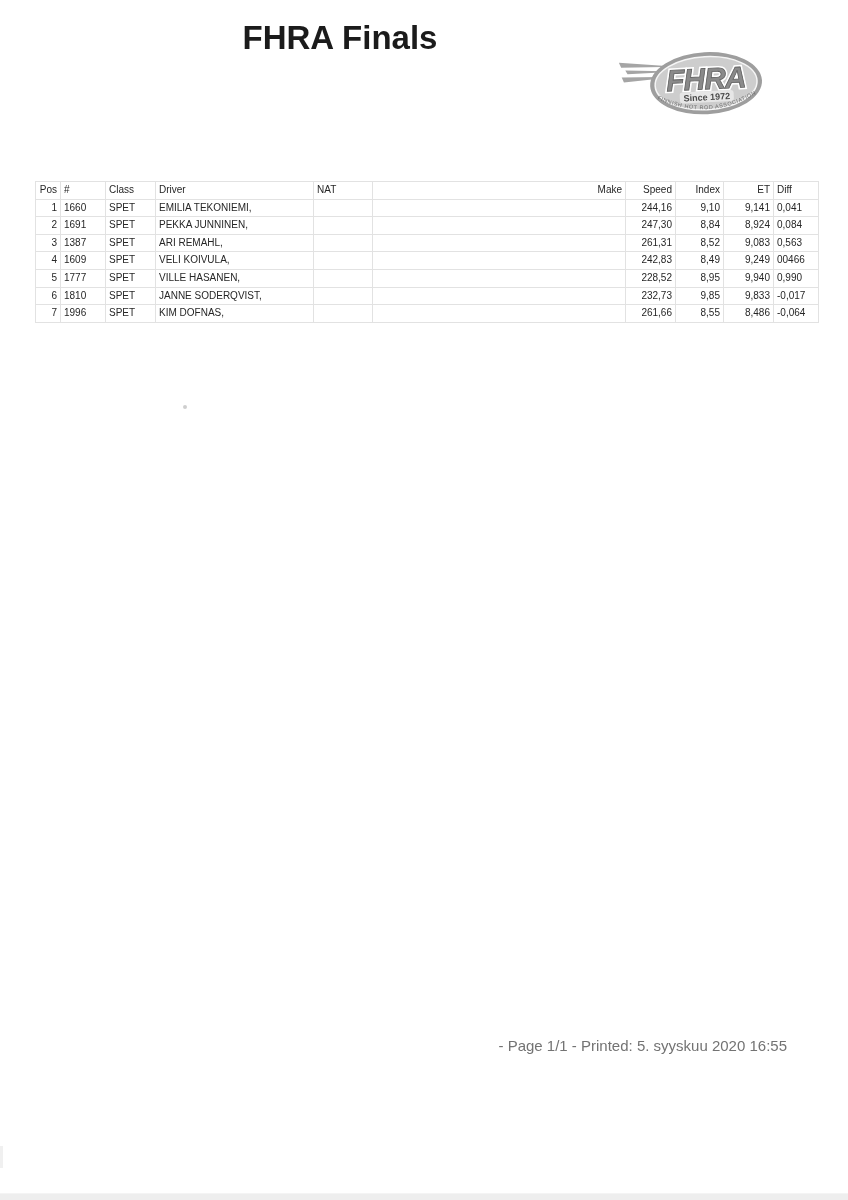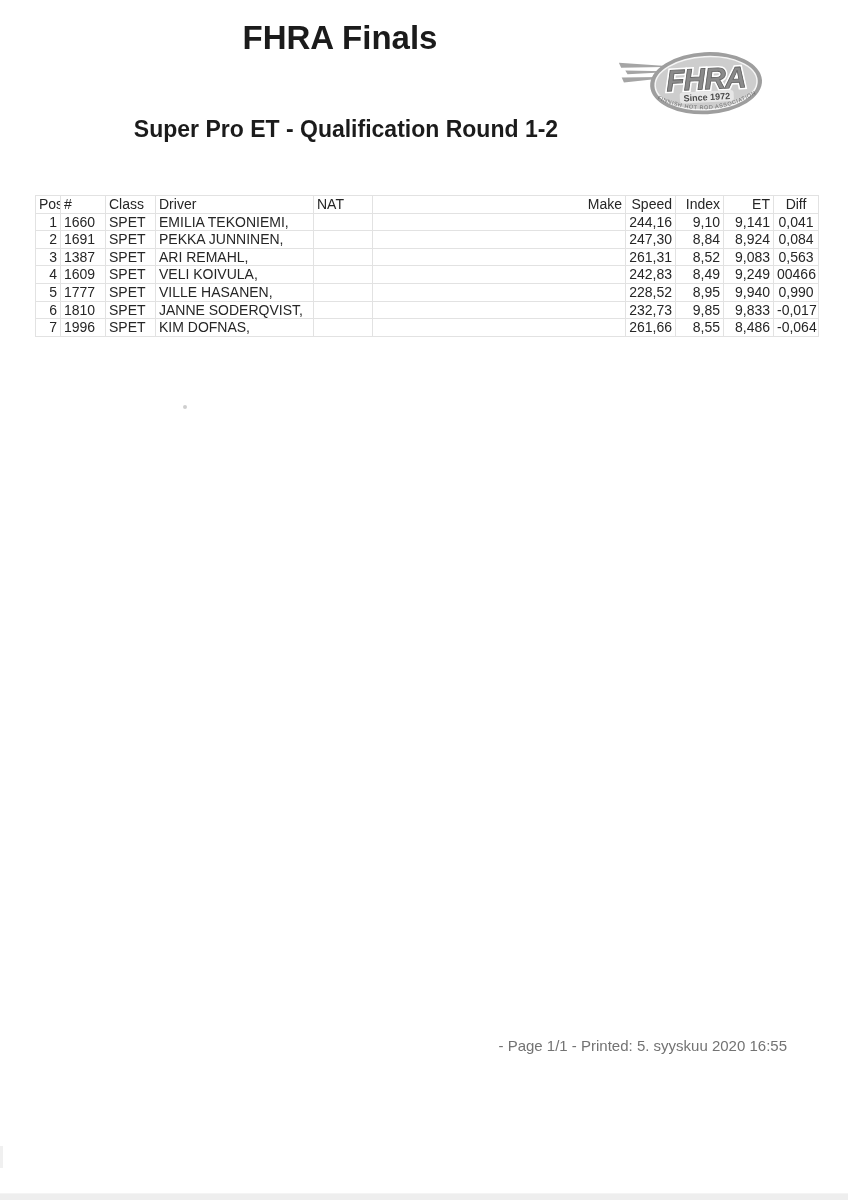--- a/index.html
+++ b/index.html
@@ -13,40 +13,40 @@
   }
   .subtitle {
     position:absolute; top:116px; left:346px; transform:translateX(-50%);
     font-size:23px; font-weight:bold; white-space:nowrap; color:#1b1b1b;
   }
   .logo {
     position:absolute; top:44px; left:618px; width:146px; height:76px;
     transform:rotate(-3deg);
   }
   .results {
-    position:absolute; top:195px; left:35px; width:783px;
+    position:absolute; top:181px; left:35px; width:783px;
     border-collapse:collapse; table-layout:fixed;
-    font-size:14px; color:#262626;
+    font-size:10px; color:#262626;
   }
   .results th, .results td {
     border:1px solid #e2e2e2; height:16.6px; padding:0 3px;
     font-weight:normal; white-space:nowrap; overflow:hidden;
     line-height:16.6px;
   }
   .results { border:1px solid #d6d6d6; }
   .c-pos    { text-align:right; padding-right:5px; }
   .c-num    { text-align:left;  padding-left:6px; }
   .c-class  { text-align:left;  padding-left:12px; }
   .c-driver { text-align:left;  padding-left:4px; }
   .c-nat    { text-align:left;  padding-left:6px; }
   .c-make   { text-align:right;  padding-left:7px; }
   .c-speed  { text-align:right; padding-right:6px; }
   .c-index  { text-align:right; padding-right:5px;margin-top:22px; }
   .c-et     { text-align:right; padding-right:4px; }
-  .c-diff   { text-align:center; padding-right:3px; }
+  .c-diff   { text-align:left; padding-right:3px; }
   .footer {
     position:absolute; top:1037px; right:61px;
     font-size:15px; color:#737373; white-space:nowrap;
   }
   .speck {
     position:absolute; left:183px; top:405px; width:4px; height:4px;
     background:#b9b9b9; border-radius:50%; opacity:.7;
   }
   .scan-edge-bottom {
     position:absolute; left:0; bottom:0; width:848px; height:6px;
@@ -75,21 +75,20 @@
     <text x="88" y="46" text-anchor="middle" font-family="Liberation Sans, sans-serif" font-size="30" font-weight="bold" font-style="italic" letter-spacing="-1" fill="none" stroke="#ffffff" stroke-width="4">FHRA</text>
     <text x="88" y="46" text-anchor="middle" font-family="Liberation Sans, sans-serif" font-size="30" font-weight="bold" font-style="italic" letter-spacing="-1" fill="#8a8a8a" stroke="#5e5e5e" stroke-width="0.8">FHRA</text>
     <rect x="61" y="48" width="54" height="11" rx="3" fill="#e6e6e6"></rect>
     <text x="88" y="57" text-anchor="middle" font-family="Liberation Sans, sans-serif" font-size="9" font-weight="bold" fill="#4a4a4a">Since 1972</text>
     <path id="assoc-arc" d="M 36 52 Q 88 80 140 52" fill="none" stroke="none"></path>
     <text font-family="Liberation Sans, sans-serif" font-size="5.5" fill="#6f6f6f" letter-spacing="0.6">
       <textPath href="#assoc-arc" startOffset="50%" text-anchor="middle">FINNISH HOT ROD ASSOCIATION</textPath>
     </text>
   </svg>
 
-  <div class="subtitle">Super Pro ET - Qualification Round 1-2</div>
 
   <table class="results">
     <colgroup>
       <col style="width:25px">
         <col style="width:45px">
         <col style="width:50px">
       <col style="width:158px">
         <col style="width:59px">
         <col style="width:253px">
       <col style="width:50px">

